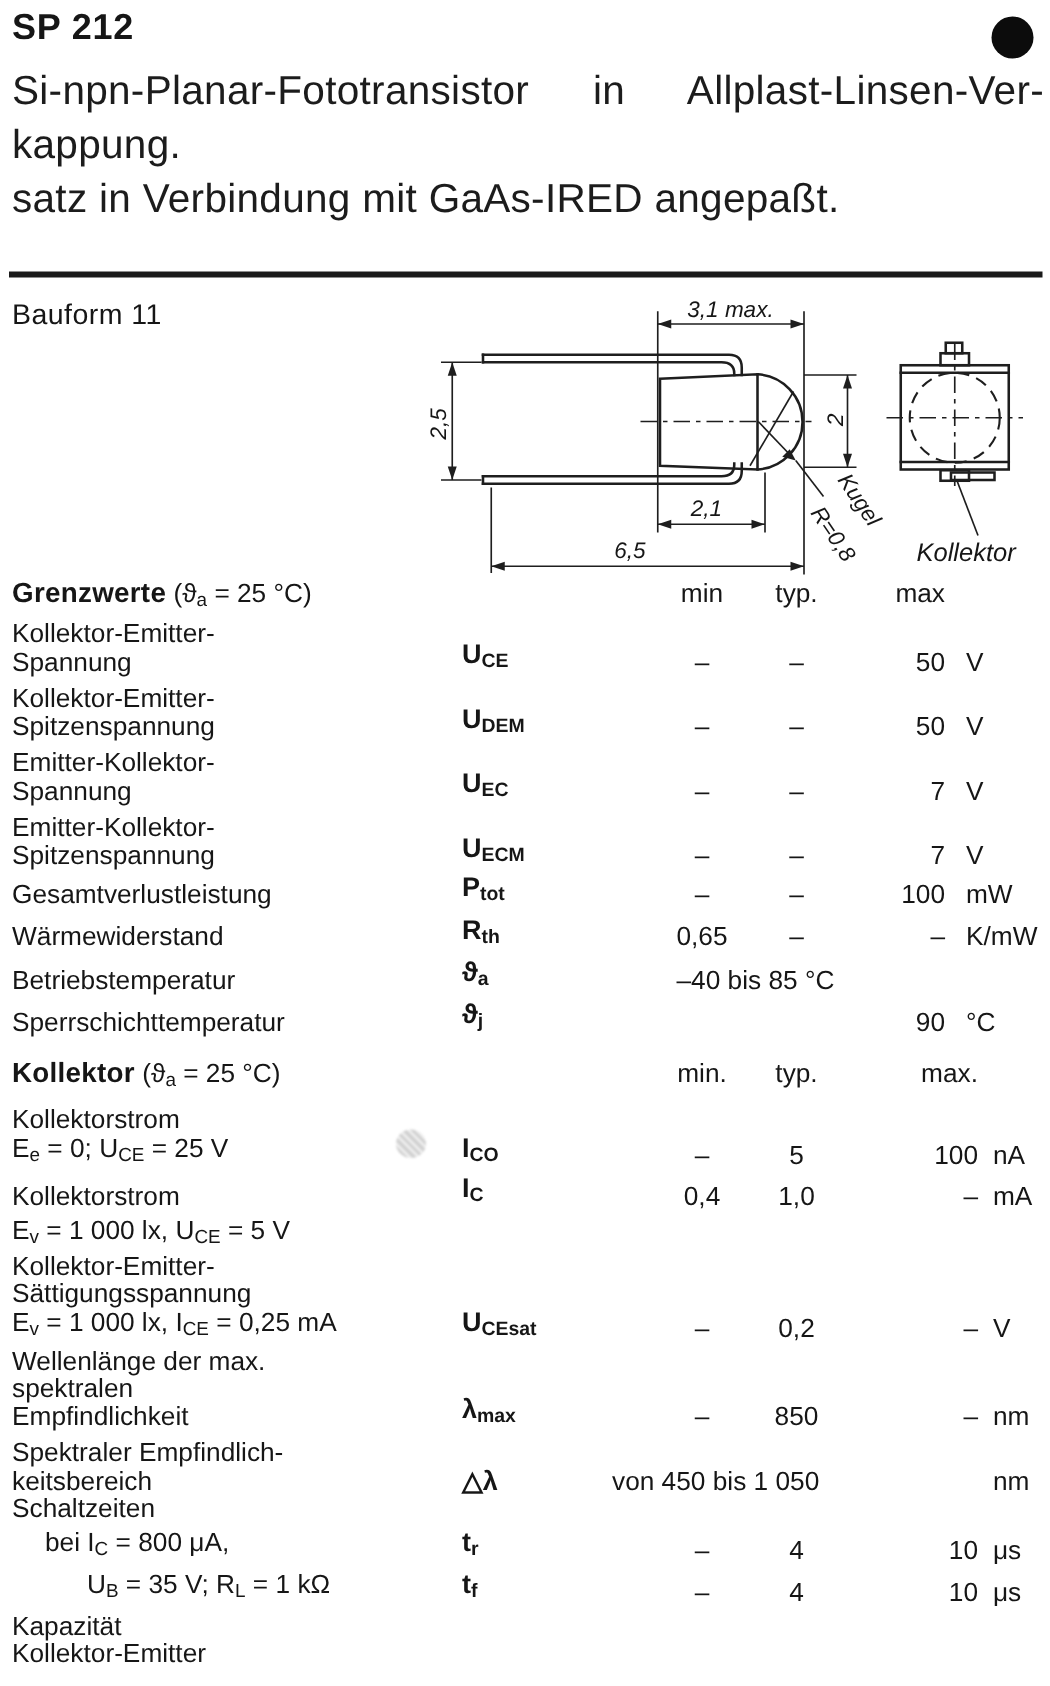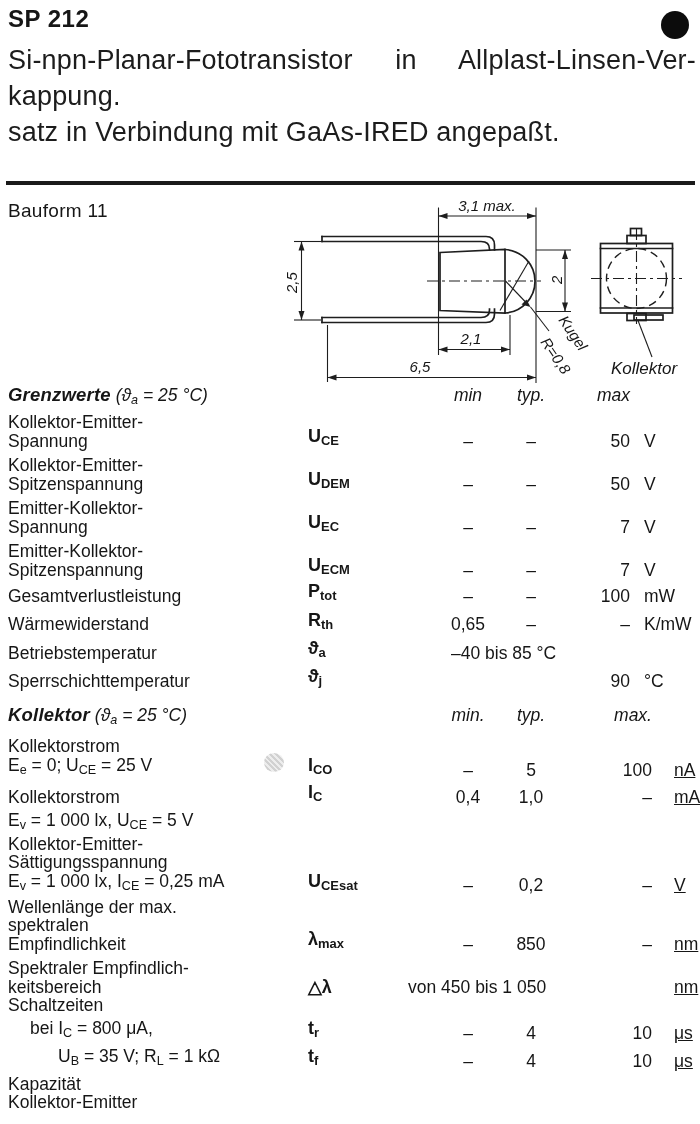--- a/index.html
+++ b/index.html
@@ -30,26 +30,26 @@
   #drawing .ah{fill:#1e1e1e;stroke:none;}
   #drawing text{fill:#161616;font-family:"Liberation Sans",sans-serif;font-style:italic;font-size:15px;}
   #drawing text.big{font-size:17px;}
   
   .dtable{left:8px;width:688px;font-size:17.5px;line-height:18.5px;}
   #limits-table{top:386px;}
   #characteristics-table{top:706px;}
   .trow{display:grid;align-items:end;}
   #limits-table .trow{grid-template-columns:300px 140px 40px 86px 56px 1fr;}
   #characteristics-table .trow{grid-template-columns:300px 140px 40px 86px 78px 1fr;}
-  .thead{font-size:17.5px;margin-bottom:4px;align-items:baseline;font-style:italic;}
+  .thead{font-size:17.5px;margin-bottom:4px;align-items:baseline;}
   .btitle{font-weight:700;font-size:18.5px;letter-spacing:.2px;}
   .c.min,.c.typ{text-align:center;}
   .c.max{text-align:right;}
   #limits-table .c.unit{padding-left:14px;white-space:nowrap;}
-  #characteristics-table .c.unit{padding-left:22px;white-space:nowrap;text-decoration:underline;}
+  #characteristics-table .c.unit{padding-left:10px;white-space:nowrap;}
   .c.sym{font-weight:700;font-size:18px;}
   .sub{font-size:.72em;vertical-align:-0.22em;}
   .range3{grid-column:3/7;padding-left:3px;white-space:nowrap;}
   .rangek{grid-column:3/6;margin-left:-40px;white-space:nowrap;}
   .condline{font-size:17.5px;line-height:18.5px;}
   .ind1{padding-left:22px;}
   .ind2{padding-left:50px;}
 </style>
 </head>
 <body>

